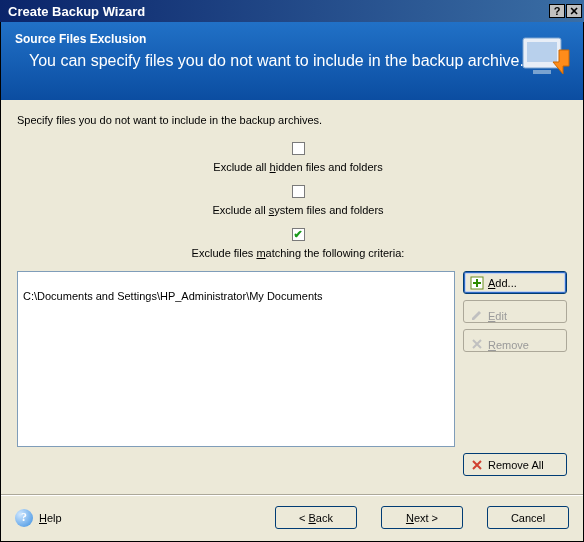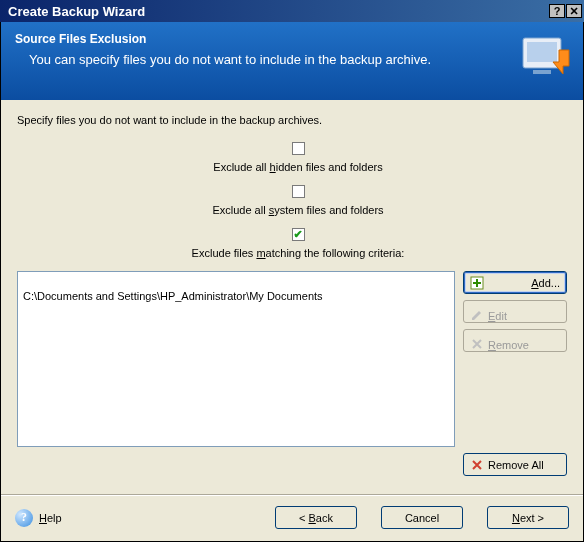--- a/index.html
+++ b/index.html
@@ -7,36 +7,36 @@
 
 .titlebar { background: linear-gradient(to right, #0a246a, #3a6ea5); height: 22px; display: flex; align-items: center; justify-content: space-between; padding: 0 2px; }
 .titlebar-text { color: #fff; font-weight: bold; font-size: 13px; padding-left: 6px; }
 .titlebar-buttons { display: flex; gap: 1px; }
 .titlebar-btn { width: 16px; height: 14px; background: #c0c0c0; border: 1px solid #000; display: flex; align-items: center; justify-content: center; font-family: Arial; font-weight: bold; cursor: pointer; line-height: 1; }
 
 .dialog-body { border: 1px solid #000; border-top: none; height: 520px; background: #ece9d8; display: flex; flex-direction: column; }
 
 .banner { background: linear-gradient(to bottom, #2171c7, #0b4da1); color: #fff; padding: 10px 0 16px 14px; position: relative; min-height: 78px; }
 .banner-title { font-weight: bold; font-size: 12px; margin-bottom: 6px; }
-.banner-sub { font-size: 13px; padding-left: 14px; }
+.banner-sub { font-size: 16px; padding-left: 14px; }
 .banner-icon { position: absolute; right: 10px; top: 8px; }
 
 .content { padding: 14px 16px 8px 16px; flex: 1; display: flex; flex-direction: column; }
 .instr { margin-bottom: 10px; }
 .check-row { display: flex; align-items: center; gap: 6px; margin: 6px 0 6px 12px; flex-direction: column; }
 .chk { width: 13px; height: 13px; border: 1px solid #7a7a7a; background: #fff; display: flex; align-items: center; justify-content: center; }
 .chk.on { color: #1a9a1a; font-weight: bold; }
 
 .mid { display: flex; gap: 8px; margin-top: 6px; flex: 1; }
 .listbox { flex: 1; background: #fff; border: 1px solid #7f9db9; padding: 17px 5px; overflow: auto; color: #000; }
 .list-item { padding: 1px 0; }
 
 .side { width: 104px; display: flex; flex-direction: column; gap: 6px; }
 .btn { height: 23px; background: #ece9d8; border: 1px solid #003c74; border-radius: 3px; display: flex; align-items: center; padding: 0 6px; gap: 4px; cursor: pointer; color: #000; }
-.btn.def { box-shadow: 0 0 0 1px #316ac5 inset, 0 0 0 2px #c1d2ee inset; justify-content: space-between; }
+.btn.def { box-shadow: 0 0 0 1px #316ac5 inset, 0 0 0 2px #c1d2ee inset; }
 .btn.dis { color: #9a9a9a; border-color: #aca899; cursor: default; align-items: flex-end; }
 .btn-icon { width: 14px; height: 14px; flex-shrink: 0; }
 .u { text-decoration: underline; }
 
 .remove-all-row { display: flex; justify-content: flex-end; margin-top: 6px; }
 
 .sep { height: 2px; background: #fff; border-top: 1px solid #aca899; margin: 10px 0 0 0; }
 
 .footer { display: flex; align-items: center; padding: 10px 14px 12px 14px; }
 .help-link { display: flex; align-items: center; gap: 6px; cursor: pointer; }
@@ -129,21 +129,21 @@
   <div class="footer">
     <div class="help-link">
       <span class="help-icon">?</span>
       <span><span class="u">H</span><span>elp</span></span>
     </div>
     <div class="nav">
       <div class="btn">
           <span><span>&lt; </span><span class="u">B</span><span>ack</span></span>
         </div>
       <div class="btn">
-          <span>Cancel</span>
+          <span><span class="u">N</span><span>ext &gt;</span></span>
         </div>
       <div class="btn">
-          <span><span class="u">N</span><span>ext &gt;</span></span>
+          <span>Cancel</span>
         </div>
     </div>
   </div>
 
 </div>
 
 </body></html>

